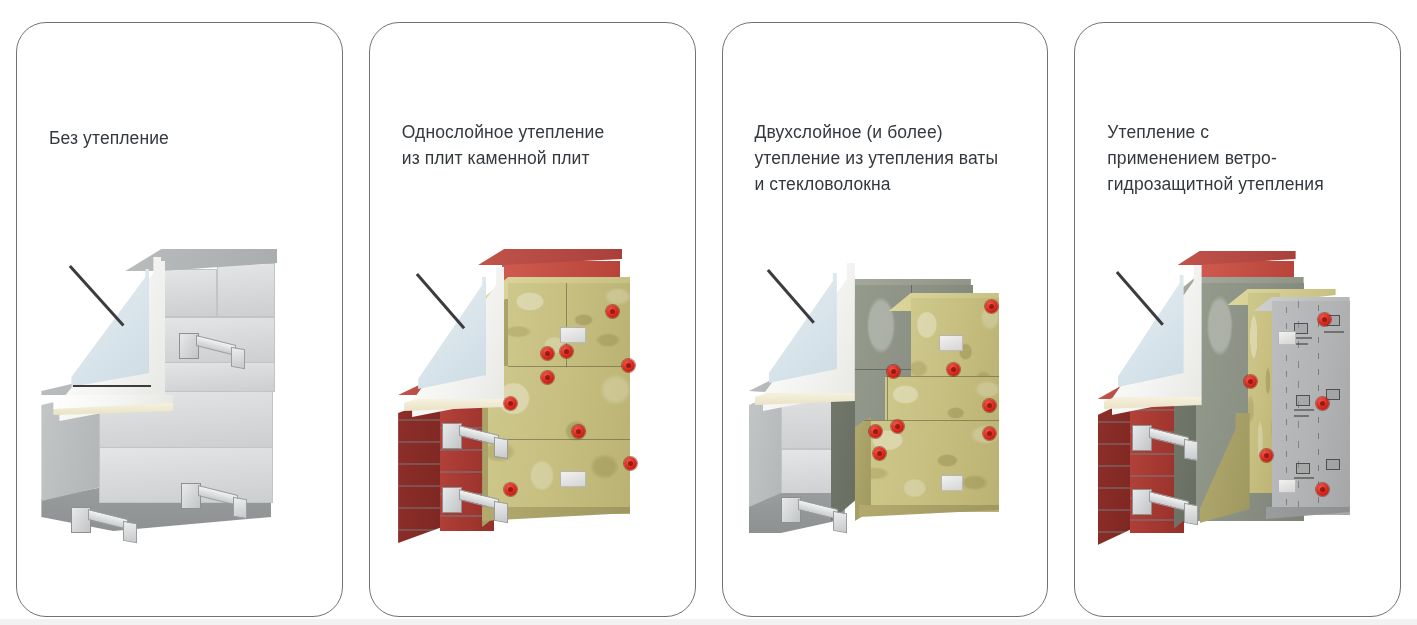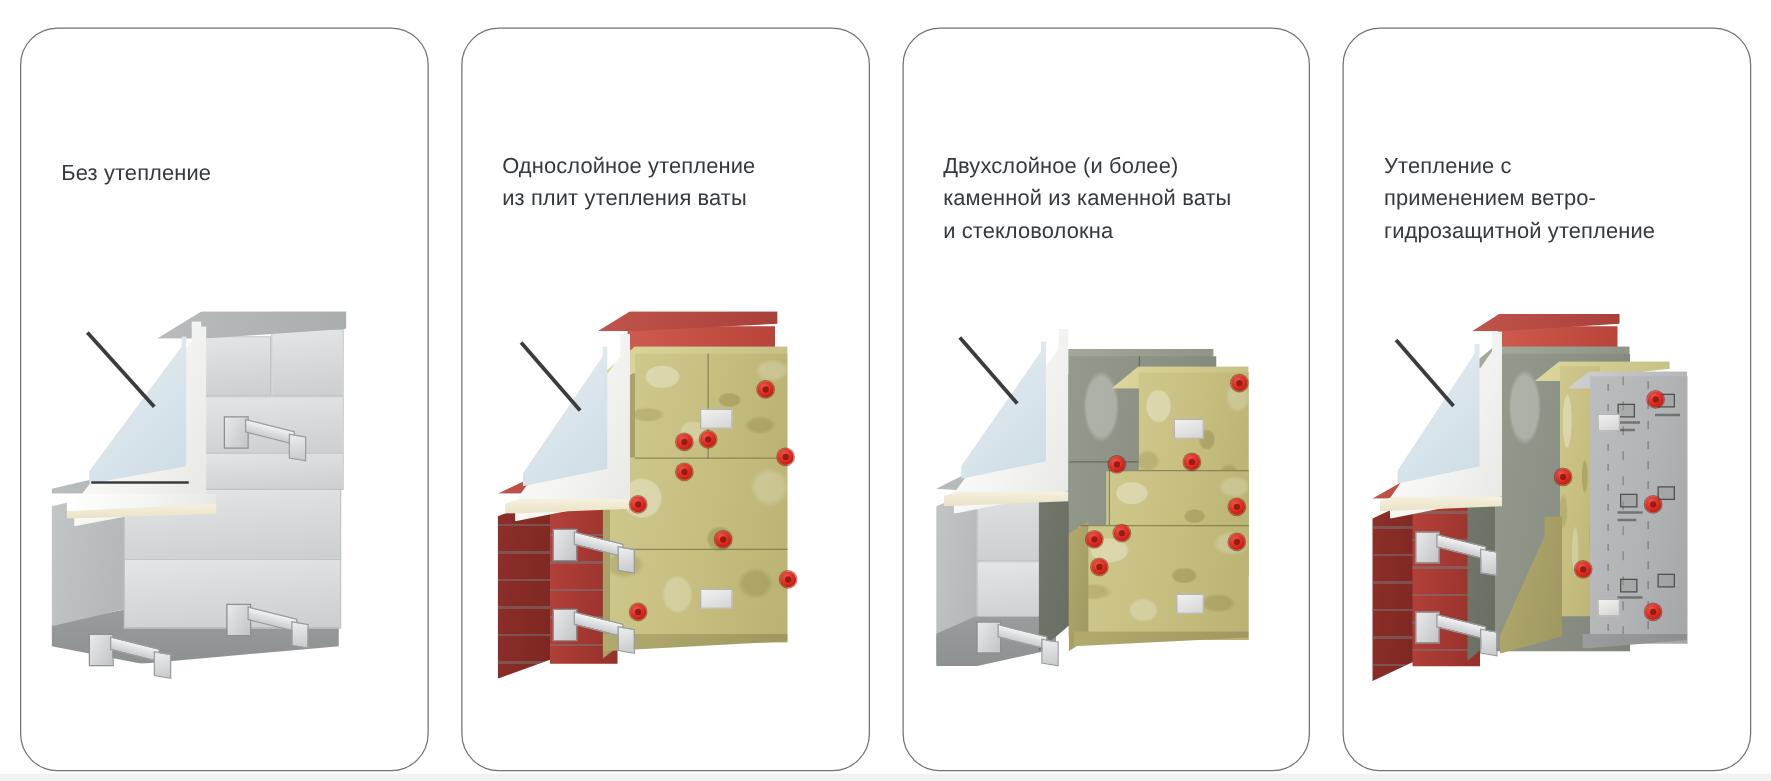--- a/index.html
+++ b/index.html
@@ -288,21 +288,21 @@
           <div class="arm"></div>
           <div class="tip"></div>
         </div>
 
       </div>
     </div>
   </div>
 
   <div class="card card-2">
     <div class="card-title">Однослойное утепление
-из плит утепления ваты</div>
+из плит каменной плит</div>
 
     <div class="illus">
       <div class="scene">
 
         <div class="layer brick-side" style="left:16px; top:162px; width:44px; height:146px; clip-path:polygon(0 16px,44px 0,44px 130px,0 146px);"></div>
         <div class="layer brick-wall" style="left:58px; top:148px; width:54px; height:148px;"></div>
         <div class="layer brick-top" style="left:16px; top:140px; width:96px; height:20px; clip-path:polygon(0 20px,42px 0,96px 0,96px 10px,42px 20px);"></div>
 
         <div class="layer brick-cap" style="left:120px; top:26px; width:118px; height:22px;"></div>
         <div class="layer brick-top" style="left:96px; top:14px; width:144px; height:16px; clip-path:polygon(0 16px,26px 0,144px 0,144px 10px,26px 16px);"></div>
@@ -345,21 +345,21 @@
           <div class="arm"></div>
           <div class="tip"></div>
         </div>
 
       </div>
     </div>
   </div>
 
   <div class="card card-3">
     <div class="card-title">Двухслойное (и более)
-каменной из каменной ваты
+утепление из утепления ваты
 и стекловолокна</div>
 
     <div class="illus">
       <div class="scene">
 
         <div class="layer block-side" style="left:14px; top:156px; width:34px; height:140px; clip-path:polygon(0 14px,34px 0,34px 126px,0 140px);"></div>
         <div class="layer block" style="left:46px; top:214px; width:64px; height:50px;"></div>
         <div class="layer block" style="left:46px; top:146px; width:64px; height:68px;"></div>
         <div class="layer plinth" style="left:14px; top:258px; width:96px; height:40px; clip-path:polygon(0 14px,32px 0,96px 0,96px 26px,32px 40px,0 40px);"></div>
         <div class="layer block-top" style="left:14px; top:140px; width:96px; height:18px; clip-path:polygon(0 16px,32px 0,96px 0,96px 6px,32px 18px);"></div>
@@ -403,21 +403,21 @@
           <div class="tip"></div>
         </div>
 
       </div>
     </div>
   </div>
 
   <div class="card card-4">
     <div class="card-title">Утепление с
 применением ветро-
-гидрозащитной утепление</div>
+гидрозащитной утепления</div>
 
     <div class="illus">
       <div class="scene">
 
         <div class="layer brick-side" style="left:10px; top:164px; width:34px; height:146px; clip-path:polygon(0 16px,34px 0,34px 130px,0 146px);"></div>
         <div class="layer brick-wall" style="left:42px; top:152px; width:54px; height:146px;"></div>
         <div class="layer brick-top" style="left:10px; top:146px; width:86px; height:18px; clip-path:polygon(0 18px,32px 0,86px 0,86px 8px,32px 18px);"></div>
 
         <div class="layer brick-cap" style="left:110px; top:26px; width:96px; height:20px;"></div>
         <div class="layer brick-top" style="left:90px; top:16px; width:118px; height:14px; clip-path:polygon(0 14px,22px 0,118px 0,118px 8px,22px 14px);"></div>

